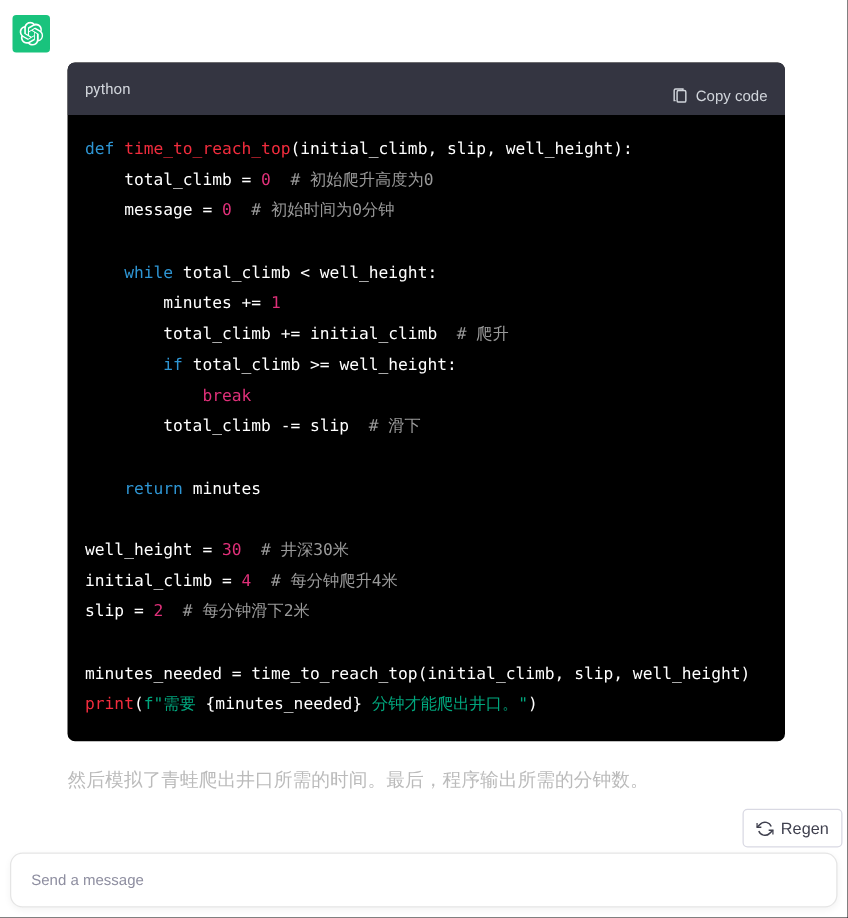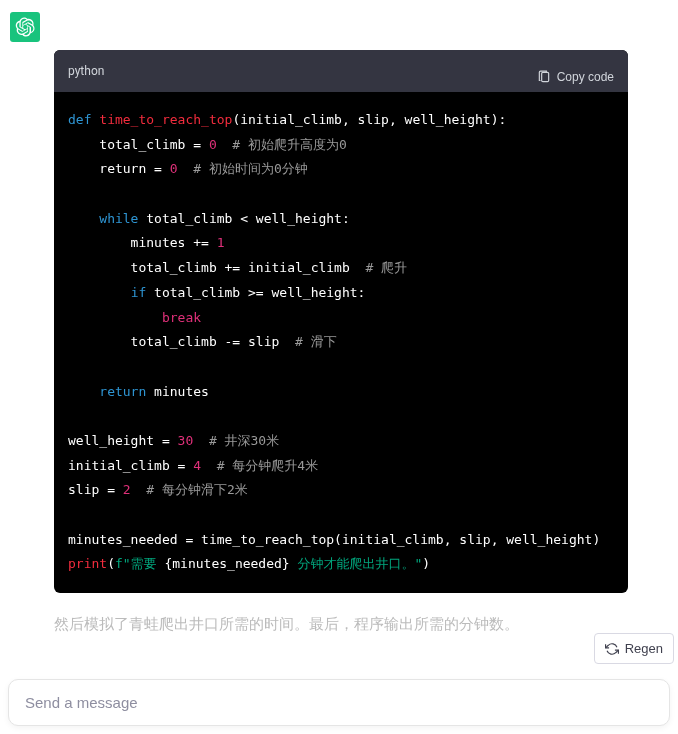--- a/index.html
+++ b/index.html
@@ -80,21 +80,21 @@
       font-family: "Consolas", "Menlo", monospace;
       font-weight: bold;
       background: #f7f7f7;
       padding: 0 2px;
       font-size: 14px;
     }
     .fade-text { color: #bbb; }
     .regen {
       position: absolute;
       right: 4px;
-      bottom: 70px;
+      bottom: 56px;
       border: 1px solid #d9d9e3;
       background: #fff;
       border-radius: 4px;
       padding: 7px 10px;
       font-size: 13px;
       color: #40414f;
       display: flex;
       align-items: center;
       gap: 6px;
       cursor: pointer;
@@ -104,21 +104,21 @@
       position: absolute;
       bottom: 8px;
       left: 8px;
       right: 8px;
     }
     .input-box {
       width: 100%;
       border: 1px solid #e5e5e5;
       border-radius: 10px;
       padding: 14px 16px;
-      font-size: 15px;
+      font-size: 12px;
       color: #666;
       background: #fff;
       box-shadow: 0 2px 6px rgba(0,0,0,0.05);
       outline: none;
       margin-top: 12px;
     }
     .input-box::placeholder { color: #8e8ea0; }
   </style>
 </head>
 <body>
@@ -137,21 +137,21 @@
     <button class="copy-btn">
       <svg viewBox="0 0 24 24" fill="none" stroke="currentColor" stroke-width="2">
         <rect x="8" y="4" width="12" height="16" rx="2"></rect>
         <path d="M16 4V2H6a2 2 0 0 0-2 2v14h2"></path>
       </svg>
       <span>Copy code</span>
     </button>
   </div>
   <div class="code-body"><span class="tok-kw">def</span> <span class="tok-fn">time_to_reach_top</span><span>(initial_climb, slip, well_height):</span>
 <span>    total_climb = </span><span class="tok-num">0</span><span class="tok-cm">  # 初始爬升高度为0</span>
-<span>    return = </span><span class="tok-num">0</span><span class="tok-cm">  # 初始时间为0分钟</span>
+<span>    message = </span><span class="tok-num">0</span><span class="tok-cm">  # 初始时间为0分钟</span>
 
 <span>    </span><span class="tok-kw">while</span><span> total_climb &lt; well_height:</span>
 <span>        minutes += </span><span class="tok-num">1</span>
 <span>        total_climb += initial_climb  </span><span class="tok-cm"># 爬升</span>
 <span>        </span><span class="tok-kw">if</span><span> total_climb &gt;= well_height:</span>
 <span>            </span><span class="tok-br">break</span>
 <span>        total_climb -= slip  </span><span class="tok-cm"># 滑下</span>
 
 <span>    </span><span class="tok-kw">return</span><span> minutes</span>
 

